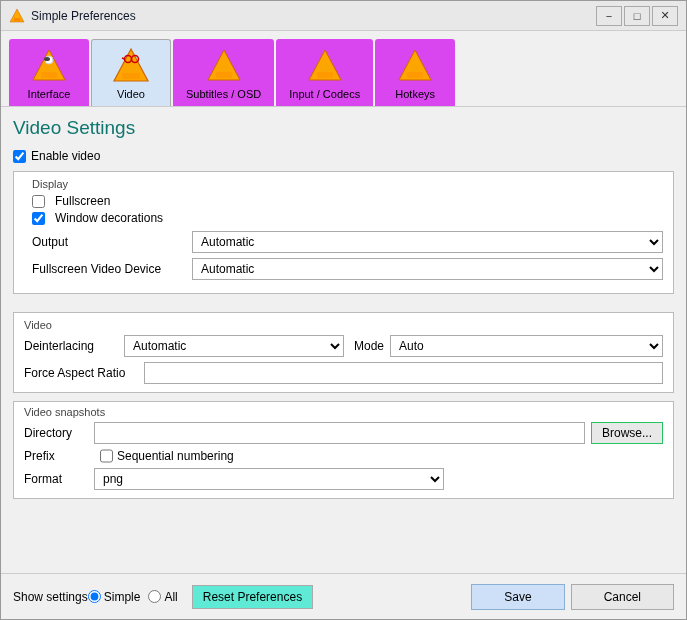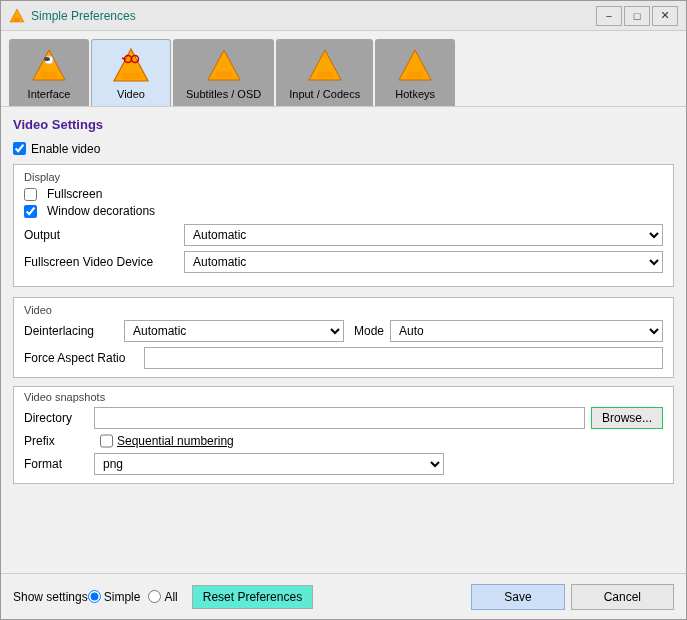--- a/index.html
+++ b/index.html
@@ -29,21 +29,21 @@
       user-select: none;
     }
     .title-bar-icon {
       width: 16px;
       height: 16px;
       margin-right: 6px;
     }
     .title-bar-title {
       flex: 1;
       font-size: 12px;
-      color: #0f766e;
+      color: #0f172a;
     }
     .title-bar-buttons {
       display: flex;
       gap: 2px;
     }
     .title-btn {
       width: 26px;
       height: 20px;
       background: #e8e8e8;
       border: 1px solid #aaa;
@@ -65,21 +65,21 @@
       gap: 2px;
     }
     .tab-item {
       display: flex;
       flex-direction: column;
       align-items: center;
       padding: 6px 12px 6px 12px;
       cursor: pointer;
       border: 1px solid transparent;
       border-bottom: none;
-      background: #a3a3a3;
+      background: #d946ef;
       min-width: 80px;
       border-radius: 3px 3px 0 0;
     }
     .tab-item.active {
       background: #d4e4f7;
       border-color: #aaa;
       border-bottom-color: #d4e4f7;
       z-index: 1;
     }
     .tab-icon {
@@ -98,31 +98,31 @@
     }
 
     
     .content {
       flex: 1;
       padding: 10px 12px;
       overflow-y: auto;
       background: #f0f0f0;
     }
     .page-title {
-      font-size: 13px;
-      font-weight: bold;
+      font-size: 19px;
+      font-weight: normal;
       margin-bottom: 10px;
-      color: #4c1d95;
+      color: #0f766e;
     }
 
     
     .display-section {
       border: 1px solid #bbb;
-      padding: 6px 10px 8px 10px;
-      margin-bottom: 10px;
+      padding: 6px 10px 8px 18px;
+      margin-bottom: 18px;
       background: #fff;
     }
     .display-title {
       font-size: 11px;
       color: #444;
       margin-bottom: 4px;
     }
     .check-row {
       display: flex;
       align-items: center;
@@ -216,21 +216,20 @@
       height: 22px;
       border: 1px solid #22c55e;
       background: #e8e8e8;
       cursor: pointer;
       font-size: 12px;
     }
     .seq-check {
       display: flex;
       margin-left: 6px;
       white-space: nowrap;
-      text-decoration: underline;
     }
     .seq-check input { margin-right: 4px; }
     .format-row {
       display: flex;
       align-items: center;
     }
     .format-row label { min-width: 70px; font-size: 12px; }
     .format-row select {
       width: 350px;
       height: 22px;
@@ -369,21 +368,21 @@
           <rect x="15" y="19" width="10" height="7" fill="#faa500" rx="1"></rect>
         </svg>
       </div>
       <span class="tab-label">Hotkeys</span>
     </div>
   </div>
 
   <div class="content">
     <div class="page-title">Video Settings</div>
 
-    <div style="display:flex;align-items:flex-start;margin-bottom:8px;">
+    <div style="display:flex;align-items:center;margin-bottom:8px;">
       <input type="checkbox" id="enable-video" checked="" style="">
       <label for="enable-video" style="font-size:12px;margin-left:5px;">Enable video</label>
     </div>
 
     <div class="display-section">
       <div class="display-title">Display</div>
       <div class="check-row">
         <input type="checkbox" id="fullscreen" style="">
         <label for="fullscreen" style="font-size:12px;margin-left:5px;">Fullscreen</label>
       </div>

